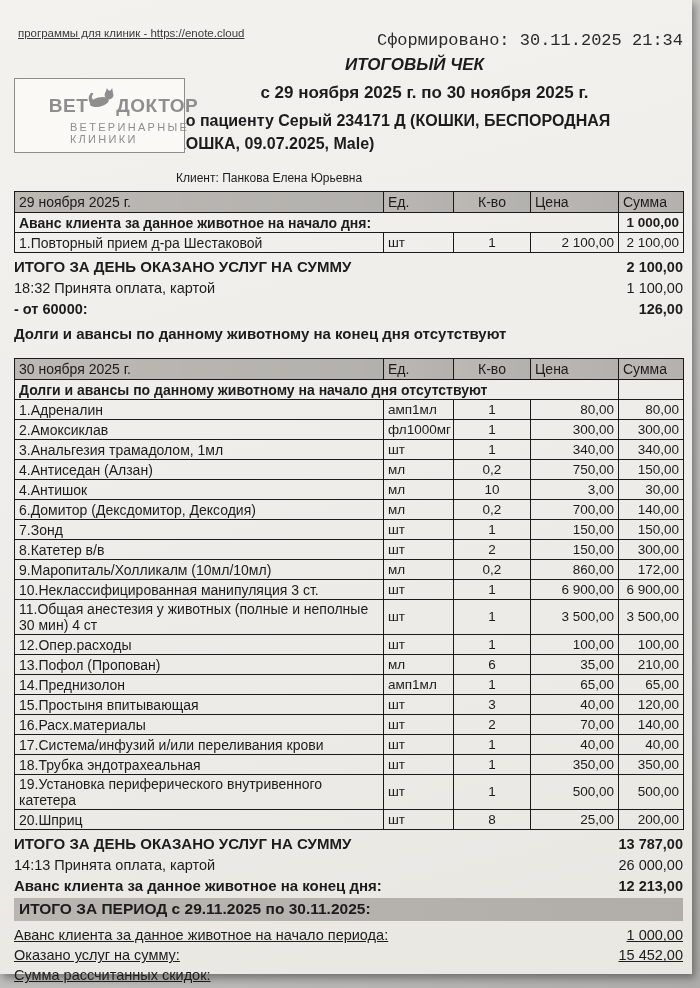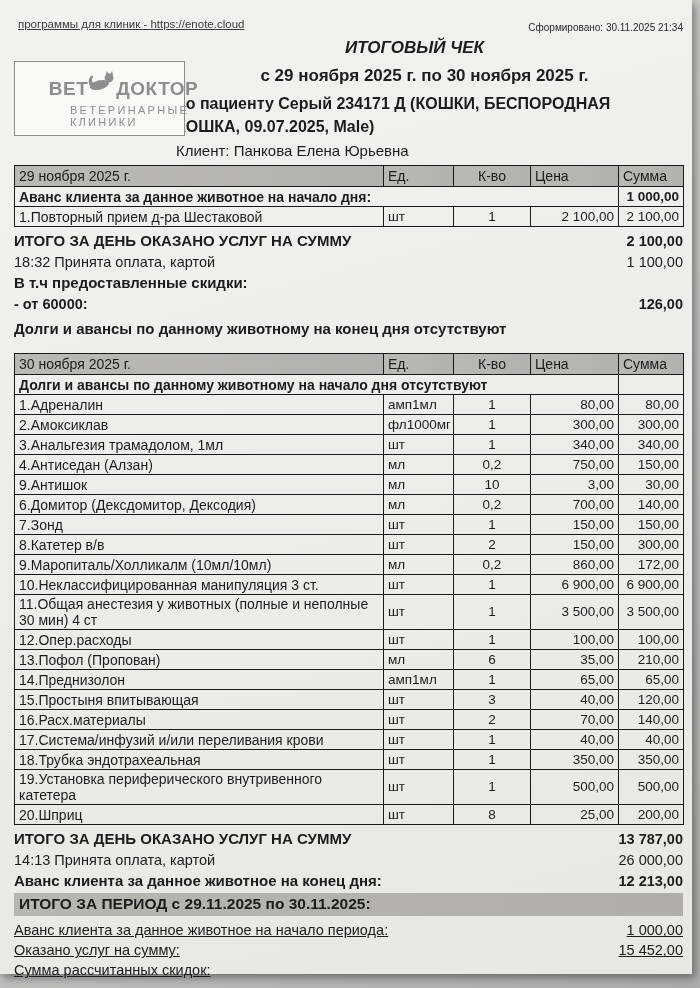--- a/index.html
+++ b/index.html
@@ -19,39 +19,39 @@
     position:absolute; left:0; top:0; width:692px; height:974px;
     background:linear-gradient(165deg,#f4f2ef 0%,#efede9 45%,#e9e7e2 100%);
     box-shadow:3px 4px 8px rgba(0,0,0,.38);
     padding:9px 9px 0 14px;
   }
   
   .topbar { display:flex; justify-content:space-between; align-items:center; }
   .clinic-link {
     font-size:11.5px; color:#3b3b3b; text-decoration:underline; margin-left:4px; margin-top:6px;
   }
-  .generated { font-size:10px; color:#2a2a2a; margin-top:13px; }
+  .generated { font-size:17px; color:#2a2a2a; margin-top:22px;font-family:Liberation Mono, monospace; }
   
   .header { position:relative; margin-top:5px; min-height:118px; }
   .logo-box {
     position:absolute; left:0; top:23px; width:171px; height:75px;
     border:1px solid #8f8d8a; background:#faf9f6;
     display:flex; flex-direction:column; align-items:center; justify-content:center;padding-left:48px;
   }
   .logo-name {
     display:flex; align-items:flex-end; gap:1px;
     color:#8e8e8e; font-weight:bold; font-size:19px; letter-spacing:.5px;
   }
   .logo-name .cat { margin:0 -2px 2px -2px; }
   .logo-sub { color:#8e8e8e; font-size:11px; letter-spacing:2.3px; margin-top:4px;margin-left:12px; }
   .header-text { margin-left:162px; }
   .h-title { text-align:center; font-weight:bold; font-size:17px; padding-right:30px;font-style:italic; }
   .h-period { text-align:center; font-weight:bold; font-size:17px; margin-top:8px; padding-right:10px; }
   .h-patient { font-weight:bold; font-size:16px; margin-top:7px; line-height:1.42; width:460px; }
-  .h-client { font-size:15px; margin-top:4px; }
+  .h-client { font-size:12px; margin-top:16px; }
   
   table { border-collapse:collapse; width:669px; table-layout:fixed; }
   th,td { border:1.6px solid #1a1a1a; padding:1px 4px; font-size:13.5px; line-height:16px; vertical-align:middle; }
   td.name, th.name { font-size:14px; }
   thead th {
     background:linear-gradient(90deg,#bcb9b5,#b3b1ad);
     font-weight:normal; text-align:left; font-size:14px; height:21px;
   }
   tbody td { height:20px; }
   .c { text-align:center; }
@@ -150,24 +150,20 @@
     <div class="day1-block">
       <div class="sumline b">
         <span class="lab">ИТОГО ЗА ДЕНЬ ОКАЗАНО УСЛУГ НА СУММУ</span>
         <span class="val">2 100,00</span>
       </div>
       <div class="sumline">
         <span class="lab" style="font-size:14.5px">18:32 Принята оплата, картой</span>
         <span class="val">1 100,00</span>
       </div>
       <div class="sumline b">
-        <span class="lab">В т.ч предоставленные скидки:</span>
-        <span class="val"></span>
-      </div>
-      <div class="sumline b">
         <span class="lab" style="font-size:14.5px">- от 60000:</span>
         <span class="val">126,00</span>
       </div>
       <div class="sumline b" style="margin-top:4px">
         <span class="lab">Долги и авансы по данному животному на конец дня отсутствуют</span>
       </div>
     </div>
 
     <table class="t2" style="margin-top:14px">
       <colgroup>
@@ -220,21 +216,21 @@
 
           <tr>
             <td class="name">4.Антиседан (Алзан)</td>
             <td>мл</td>
             <td class="c">0,2</td>
             <td class="r">750,00</td>
             <td class="r">150,00</td>
           </tr>
 
           <tr>
-            <td class="name">9.Антишок</td>
+            <td class="name">4.Антишок</td>
             <td>мл</td>
             <td class="c">10</td>
             <td class="r">3,00</td>
             <td class="r">30,00</td>
           </tr>
 
           <tr>
             <td class="name">6.Домитор (Дексдомитор, Дексодия)</td>
             <td>мл</td>
             <td class="c">0,2</td>

